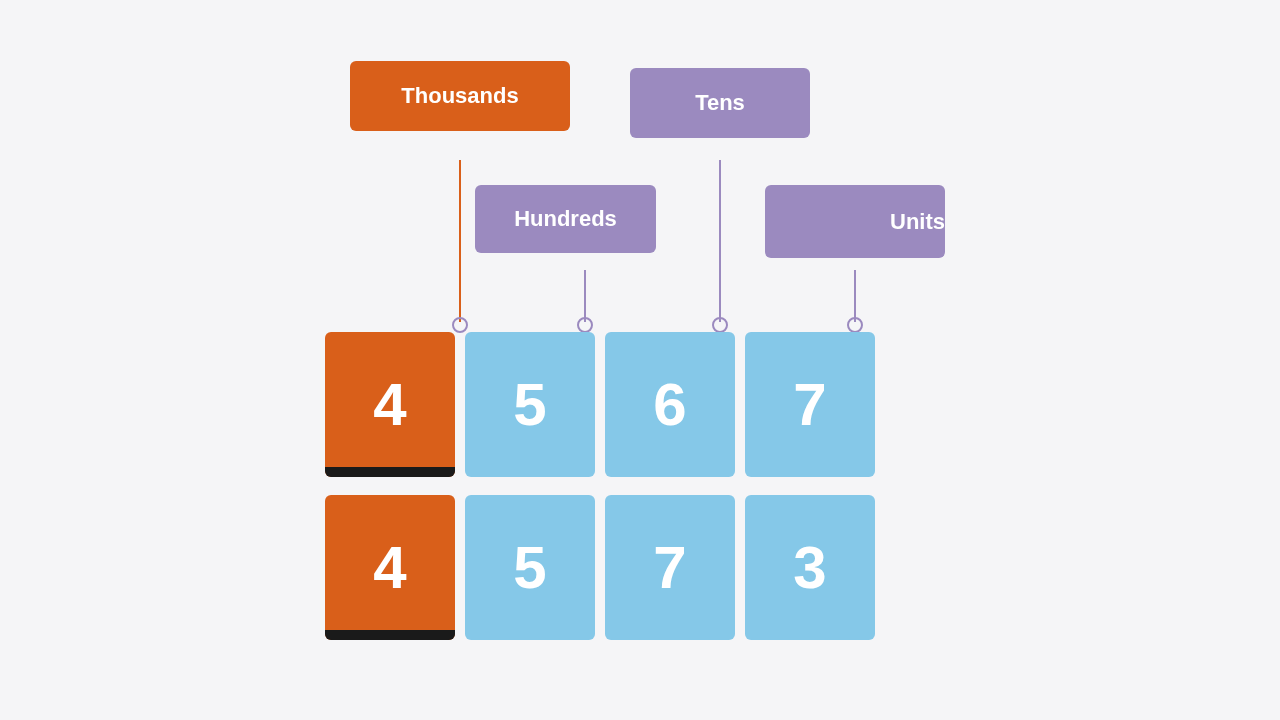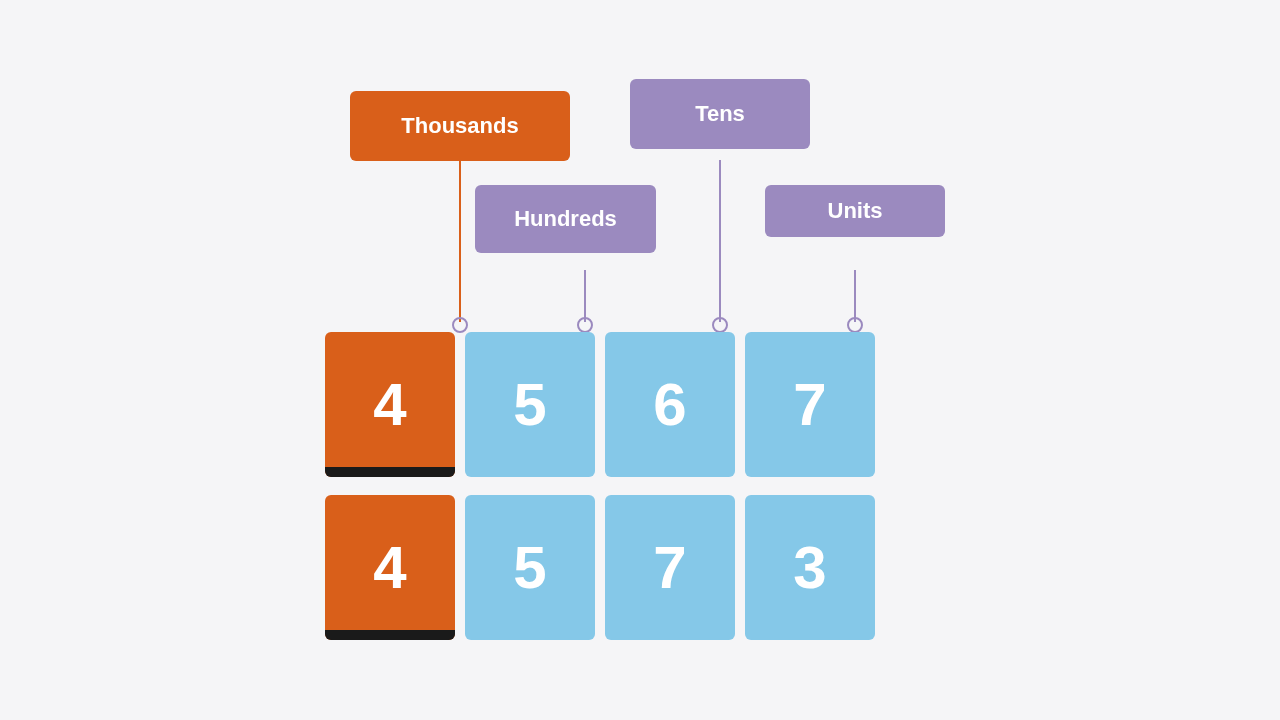--- a/index.html
+++ b/index.html
@@ -95,33 +95,33 @@
     <line x1="295" y1="210" x2="295" y2="262" stroke="#9b8abf" stroke-width="2"></line>
     <circle cx="295" cy="265" r="7" fill="none" stroke="#9b8abf" stroke-width="2"></circle>
 
     <line x1="430" y1="100" x2="430" y2="262" stroke="#9b8abf" stroke-width="2"></line>
     <circle cx="430" cy="265" r="7" fill="none" stroke="#9b8abf" stroke-width="2"></circle>
 
     <line x1="565" y1="210" x2="565" y2="262" stroke="#9b8abf" stroke-width="2"></line>
     <circle cx="565" cy="265" r="7" fill="none" stroke="#9b8abf" stroke-width="2"></circle>
   </svg>
 
-  <div class="label-badge label-orange" style="left: 60px; top: 31px; width: 220px; height: 70px;">
+  <div class="label-badge label-orange" style="left: 60px; top: 1px; width: 220px; height: 70px;">
     <span>Thousands</span>
   </div>
 
   <div class="label-badge label-purple" style="left: 185px; top: 125px; width: 181px; height: 68px;">
     <span>Hundreds</span>
   </div>
 
-  <div class="label-badge label-purple" style="left: 340px; top: 19px; width: 180px; height: 70px;">
+  <div class="label-badge label-purple" style="left: 340px; top: 8px; width: 180px; height: 70px;">
     <span>Tens</span>
   </div>
 
-  <div class="label-badge label-purple" style="left: 475px; top: 125px; width: 180px; height: 52px;">
+  <div class="label-badge label-purple" style="left: 475px; top: 125px; width: 180px; height: 73px; justify-content: flex-end;">
     <span>Units</span>
   </div>
 
   <div class="tile tile-orange tile-bottom-bar" style="left: 35px; top: 272px; width: 130px; height: 145px; position: absolute;">
     <span>4</span>
   </div>
 
   <div class="tile tile-blue" style="left: 175px; top: 272px; width: 130px; height: 145px; position: absolute;">
     <span>5</span>
   </div>

